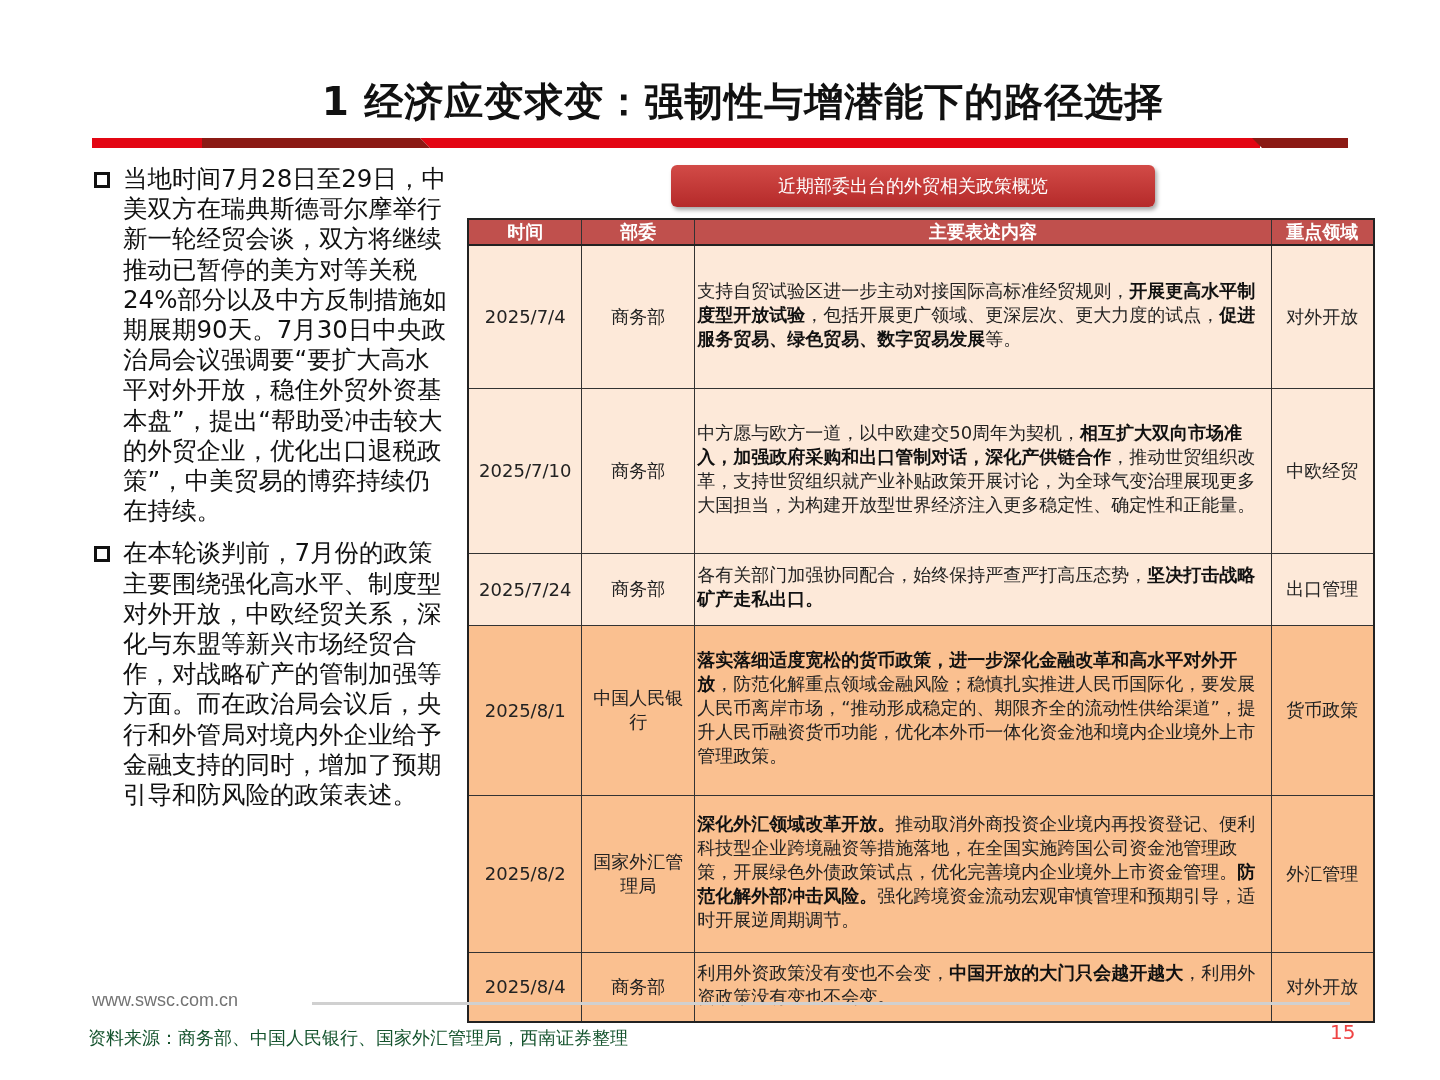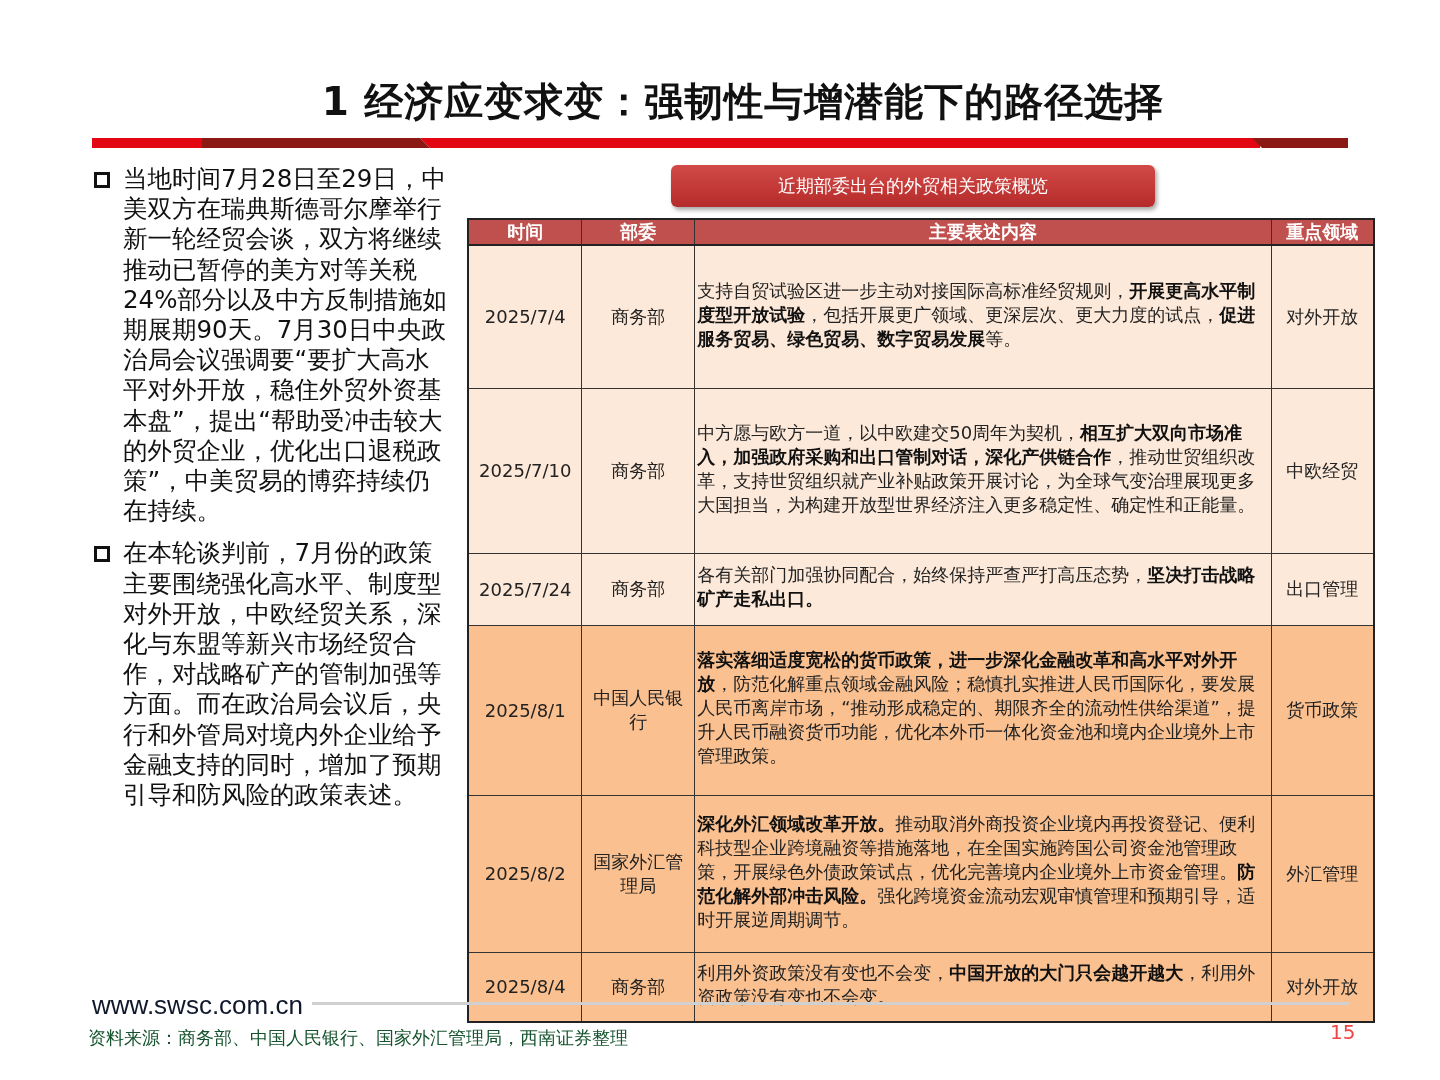--- a/index.html
+++ b/index.html
@@ -19,21 +19,21 @@
   table.policy { position:absolute; left:459px; top:218px; width:908px; border-collapse:collapse;
            border:2px solid #222; font-size:18px;margin-left:8px; }
   table.policy th { background:#c0504d; color:#fff; font-weight:bold; font-size:18px; height:24px; padding:0;
            border:1px solid #333; border-bottom:2px solid #222; }
   table.policy td { border:1px solid #333; padding:4px 2px; vertical-align:middle; color:#222; }
   table.policy td.c { text-align:center; }
   table.policy td.content { text-align:left; line-height:24px; padding:2px 2px 6px 2px; font-size:18px; }
   tr.light td { background:#fde9d9; }
   tr.dark td { background:#fac090; }
   .content b { font-weight:bold; color:#111; }
-  .footer-url { position:absolute; left:92px; top:990px; font-size:26px; color:#0f172a; font-family:"Liberation Sans",sans-serif; }
+  .footer-url { position:absolute; left:92px; top:990px; font-size:18px; color:#737373; font-family:"Liberation Sans",sans-serif; }
   .footer-line { position:absolute; left:312px; top:1002px; width:1038px; height:3px; background:#d0d0d0; }
   .source { position:absolute; left:88px; top:1026px; font-size:18px; color:#14532d; }
   .page-num { position:absolute; left:1330px; top:1020px; font-size:20px; color:#ef4444; }
 </style>
 </head>
 <body>
 
 <div class="title">1 经济应变求变：强韧性与增潜能下的路径选择</div>
 
 <div class="accent-bar">

